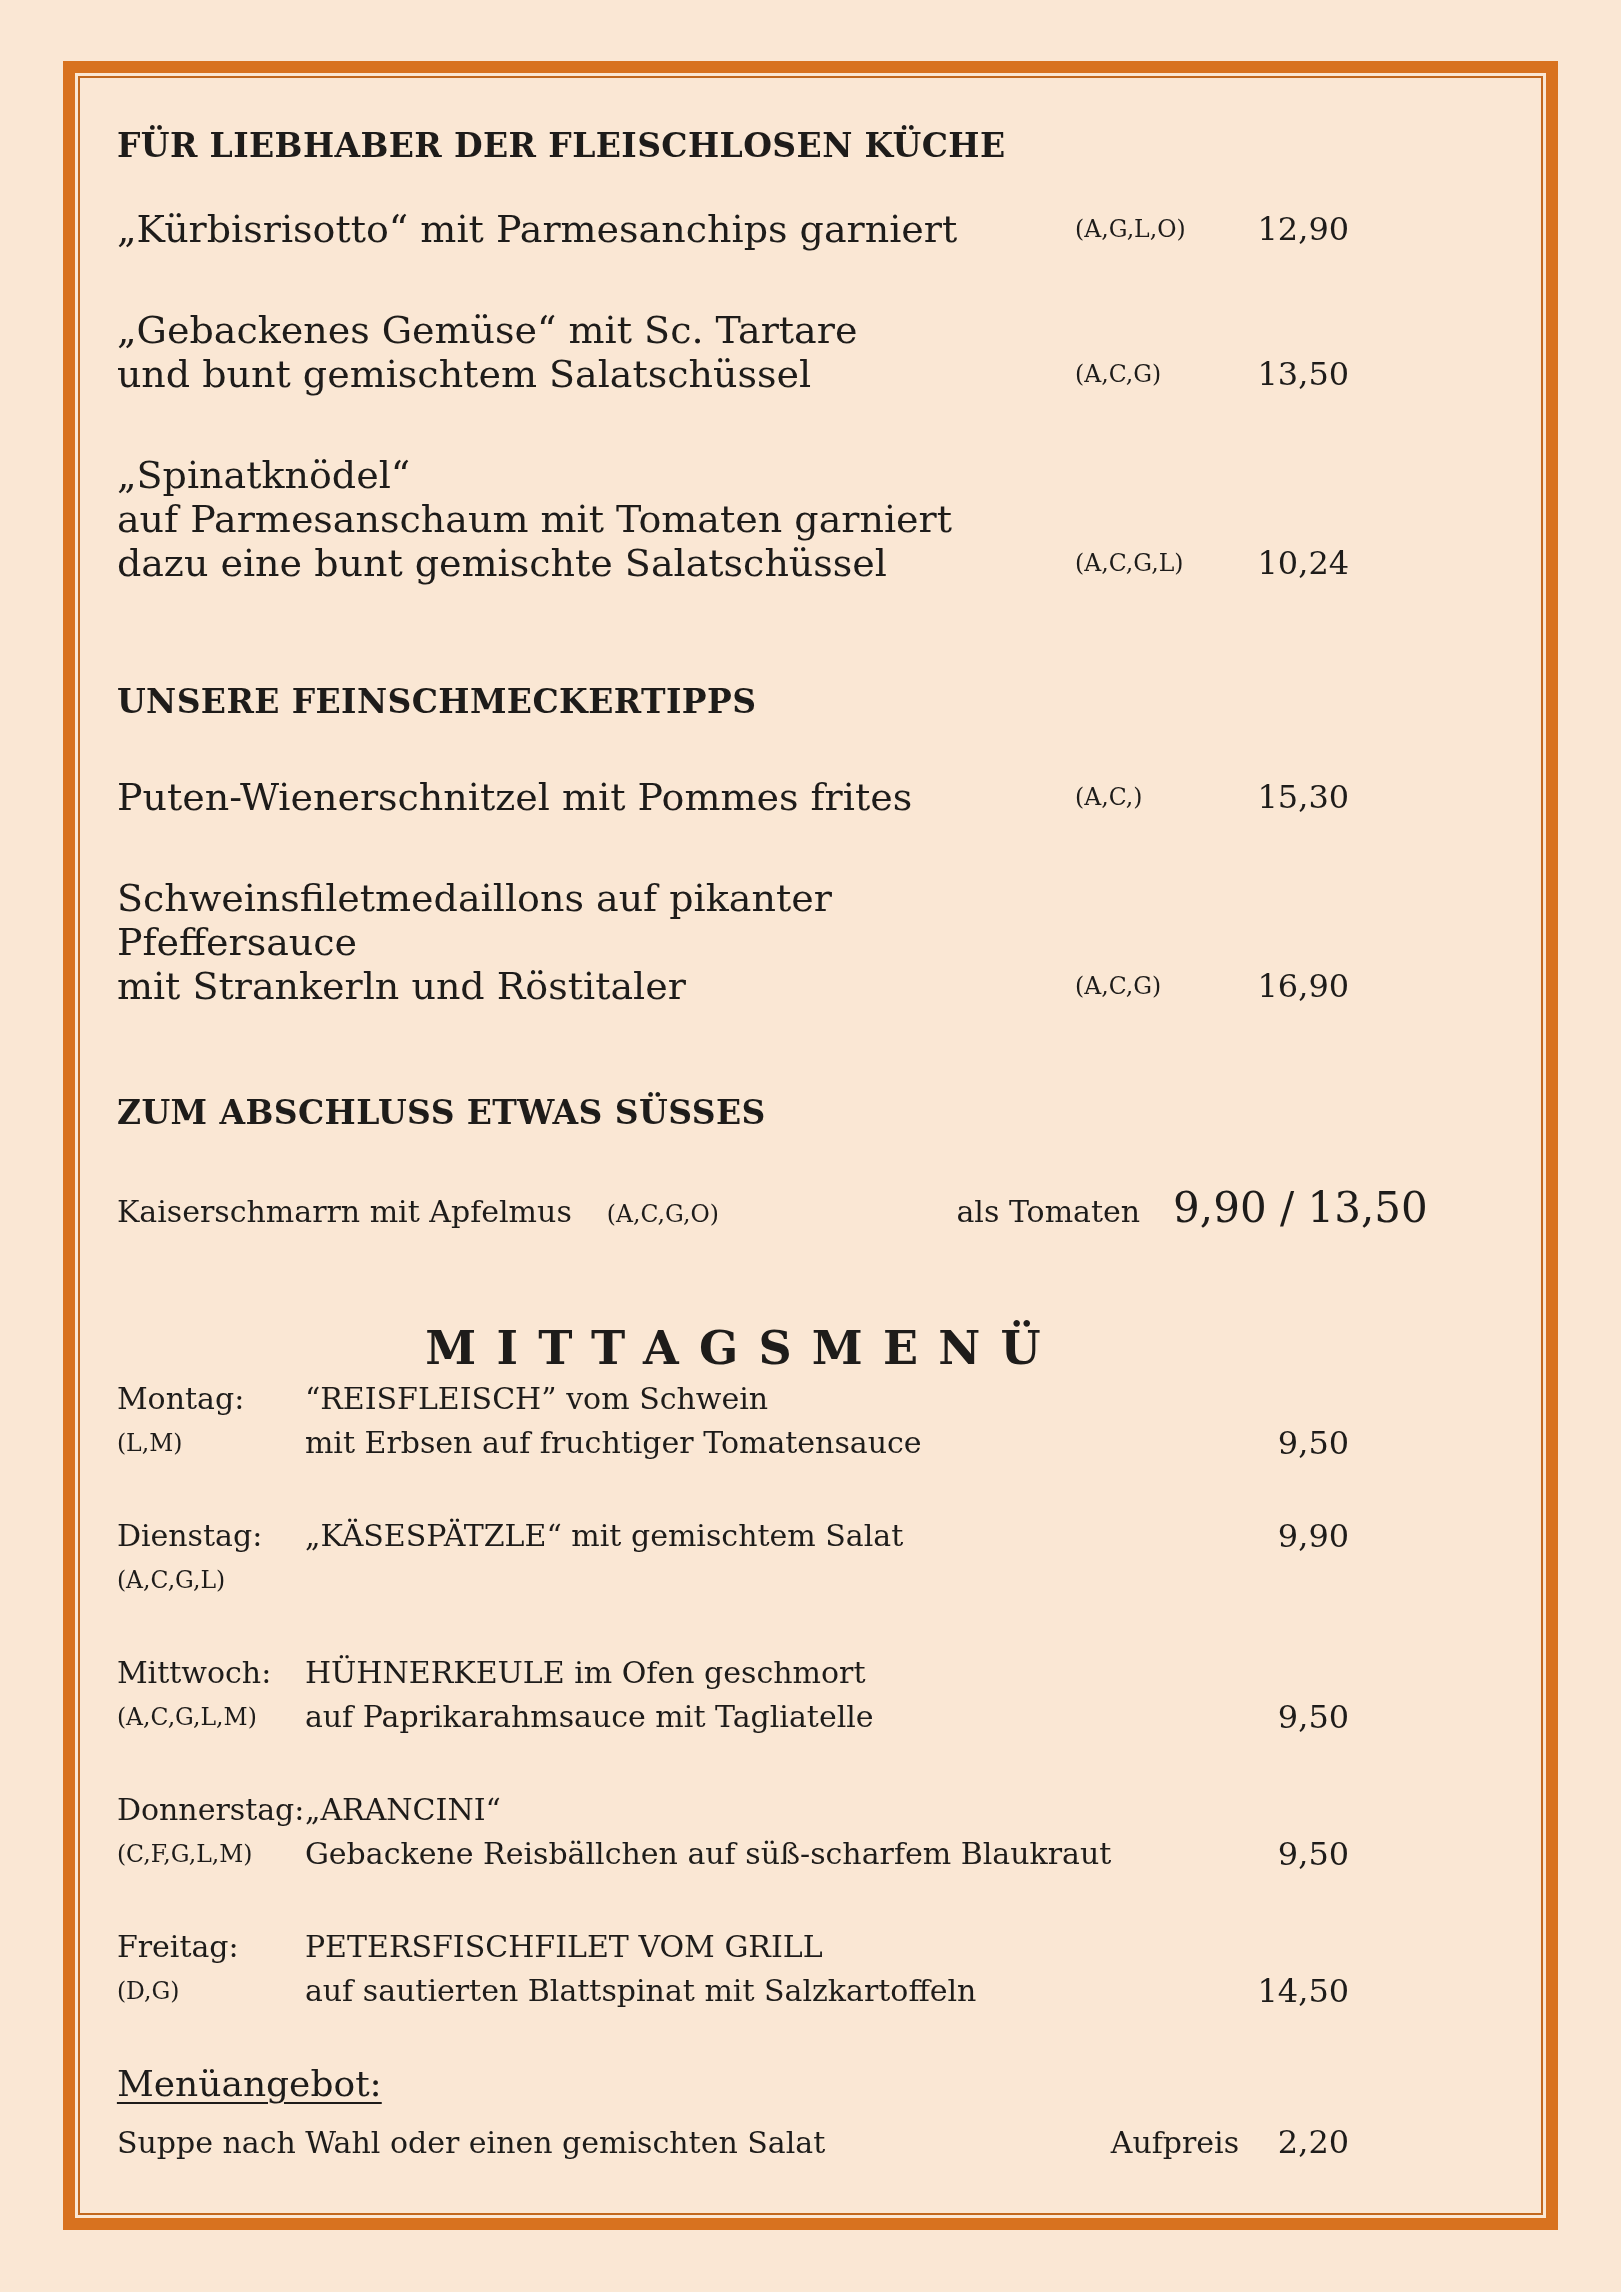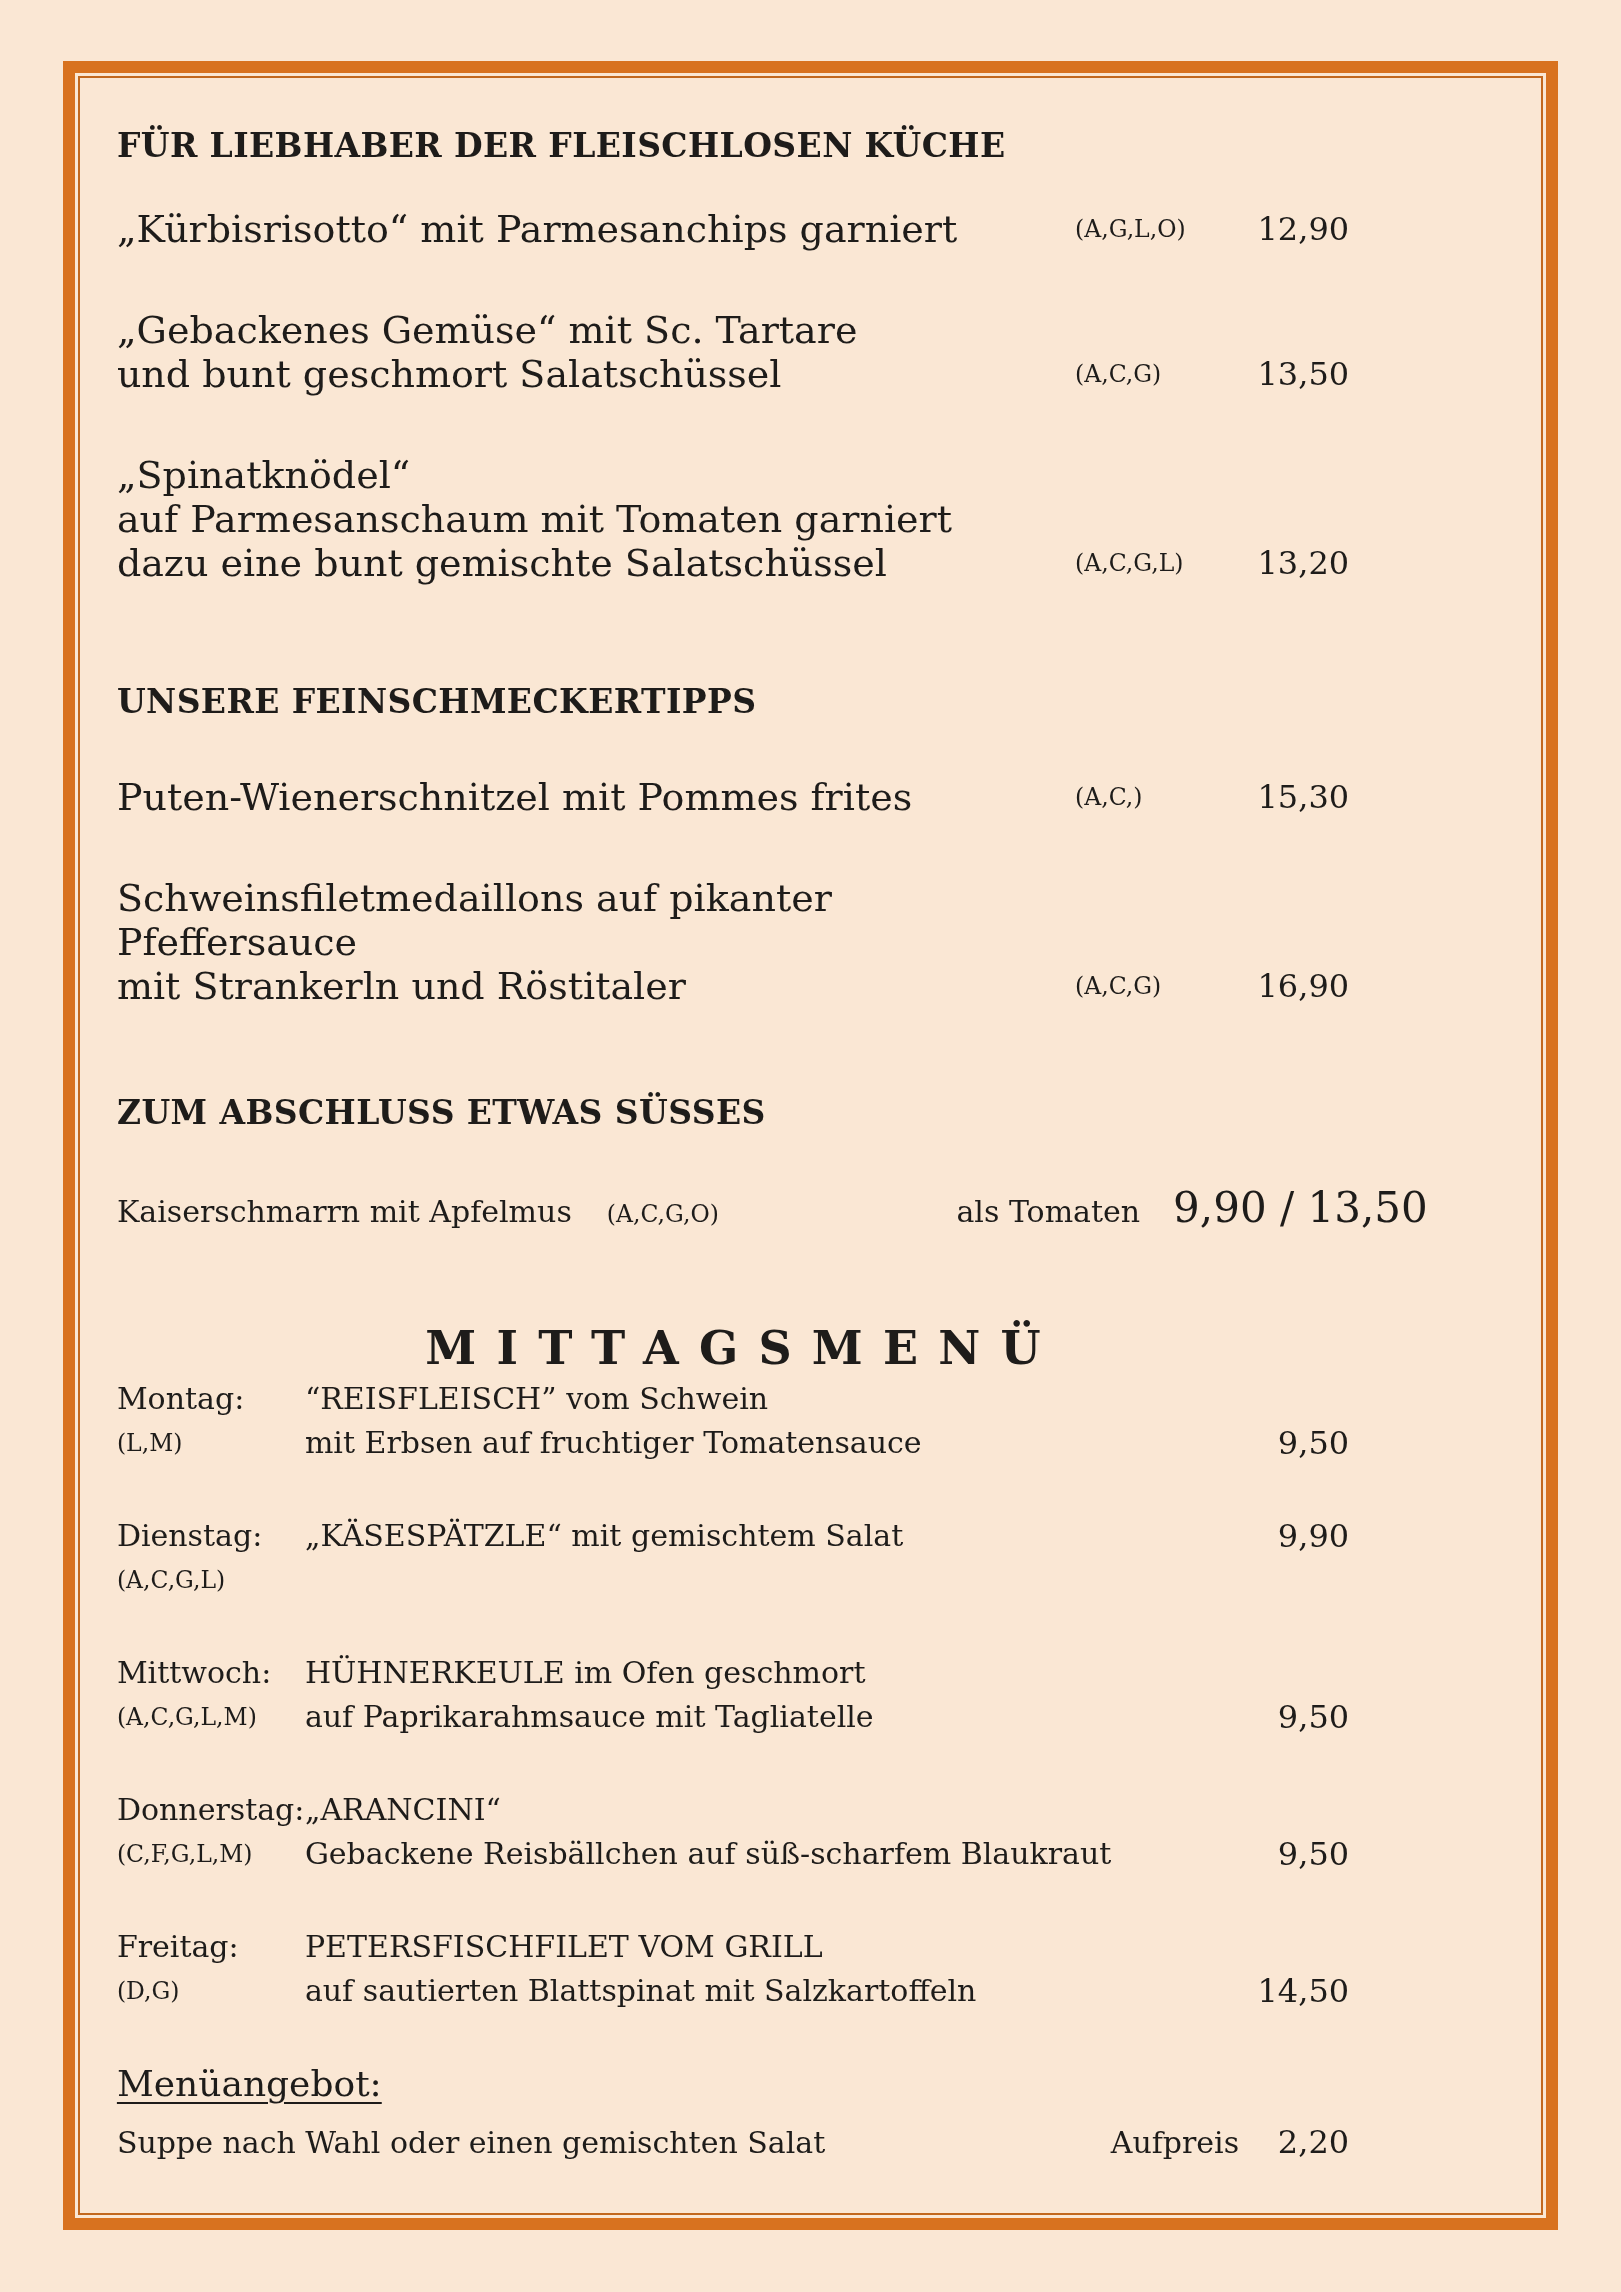--- a/index.html
+++ b/index.html
@@ -93,34 +93,34 @@
           <div class="names">
             <div>„Kürbisrisotto“ mit Parmesanchips garniert</div>
           </div>
           <div class="allergen">(A,G,L,O)</div>
           <div class="price">12,90</div>
         </div>
 
         <div class="item">
           <div class="names">
             <div>„Gebackenes Gemüse“ mit Sc. Tartare</div>
-            <div>und bunt geschmort Salatschüssel</div>
+            <div>und bunt gemischtem Salatschüssel</div>
           </div>
           <div class="allergen">(A,C,G)</div>
           <div class="price">13,50</div>
         </div>
 
         <div class="item">
           <div class="names">
             <div>„Spinatknödel“</div>
             <div>auf Parmesanschaum mit Tomaten garniert</div>
             <div>dazu eine bunt gemischte Salatschüssel</div>
           </div>
           <div class="allergen">(A,C,G,L)</div>
-          <div class="price">13,20</div>
+          <div class="price">10,24</div>
         </div>
       </div>
 
       <div class="section sec-b">
         <div class="section-heading">UNSERE FEINSCHMECKERTIPPS</div>
 
         <div class="item">
           <div class="names">
             <div>Puten-Wienerschnitzel mit Pommes frites</div>
           </div>

